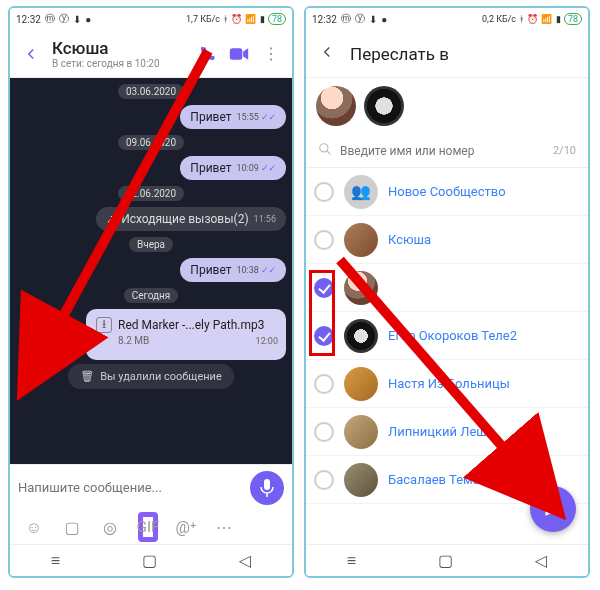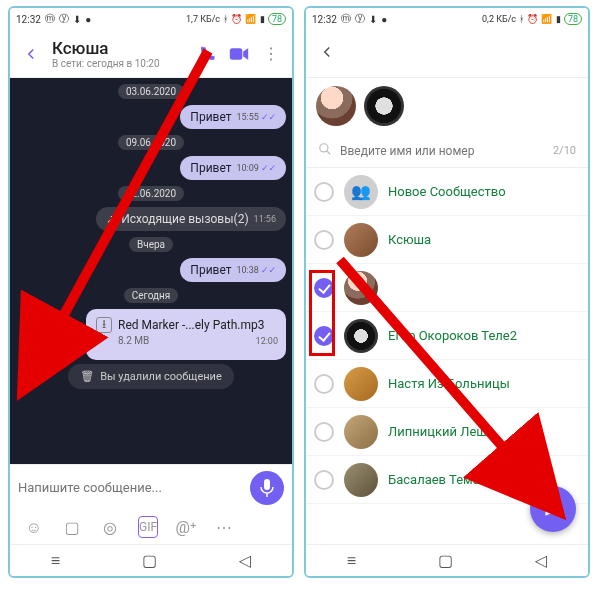--- a/index.html
+++ b/index.html
@@ -128,21 +128,21 @@
   .avatar {
     width:34px; height:34px; border-radius:50%; background:#ddd; flex-shrink:0;
   }
   .avatar.community { background:#cfcfcf; display:flex; align-items:center; justify-content:center; color:#fff; }
   .avatar.girl { background: radial-gradient(circle at 40% 30%, #ffd9c8 0 30%, #8a6b5c 31% 55%, #6b4033 56% 100%); }
   .avatar.wheel { background: radial-gradient(circle, #e0e0e0 0 28%, #111 29% 58%, #333 59% 100%); }
   .avatar.photo1 { background: linear-gradient(135deg,#b07d5c,#7a4c2e); }
   .avatar.photo2 { background: linear-gradient(135deg,#d89b46,#a56a22); }
   .avatar.photo3 { background: linear-gradient(135deg,#c4a87a,#8c6f45); }
   .avatar.photo4 { background: linear-gradient(135deg,#9b8e72,#5d523a); }
-  .cname { font-size:13px; color:#15803d; flex:1; white-space:nowrap; overflow:hidden; text-overflow:ellipsis; }
+  .cname { font-size:13px; color:#3b82f6; flex:1; white-space:nowrap; overflow:hidden; text-overflow:ellipsis; }
 
   .send-fab {
     position:absolute; right:12px; bottom:44px; width:46px; height:46px; border-radius:50%;
     background:#7360f2; display:flex; align-items:center; justify-content:center; color:#fff;
     box-shadow:0 2px 6px rgba(0,0,0,.3);
   }
 
   
   .red-box { position:absolute; border:3px solid #e40000; }
   .arrow-svg { position:absolute; pointer-events:none; }
@@ -269,21 +269,21 @@
         <svg width="14" height="18" viewBox="0 0 14 18" fill="#fff">
             <rect x="4" y="0" width="6" height="11" rx="3"></rect>
             <path d="M1 8a6 6 0 0012 0M7 14v4" stroke="#fff" stroke-width="1.5" fill="none"></path>
           </svg>
       </div>
     </div>
     <div class="toolbelt">
       <span class="ti">☺</span>
       <span class="ti">▢</span>
       <span class="ti">◎</span>
-      <span class="ti" style="font-size:12px;border:1px solid #8b5cf6;border-radius:4px;padding:10px 2px;">GIF</span>
+      <span class="ti" style="font-size:15px;border:5px solid #8b5cf6;border-radius:4px;padding:10px 2px;">GIF</span>
       <span class="ti">@⁺</span>
       <span class="ti">⋯</span>
     </div>
 
     <div class="navbar">
       <span>≡</span>
       <span>▢</span>
       <span>◁</span>
     </div>
   </div>
@@ -306,20 +306,21 @@
         <span style="border:1px solid #4a4;border-radius:6px;padding:0 3px;color:#2a7;">78</span>
       </div>
     </div>
 
     <div class="fwd-header">
       <span>
         <svg width="18" height="18" viewBox="0 0 24 24" fill="none" stroke="#555" stroke-width="2">
             <path d="M15 18l-6-6 6-6"></path>
           </svg>
       </span>
+      <span class="title">Переслать в</span>
     </div>
 
     <div class="sel-strip">
       <div class="sel-avatar girl"></div>
       <div class="sel-avatar wheel"></div>
     </div>
 
     <div class="search-row">
       <span>
         <svg width="14" height="14" viewBox="0 0 24 24" fill="none" stroke="#bbb" stroke-width="2">

